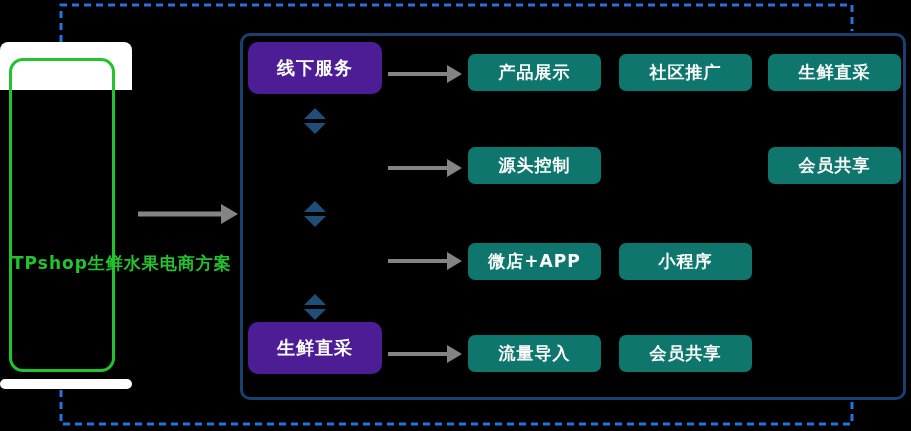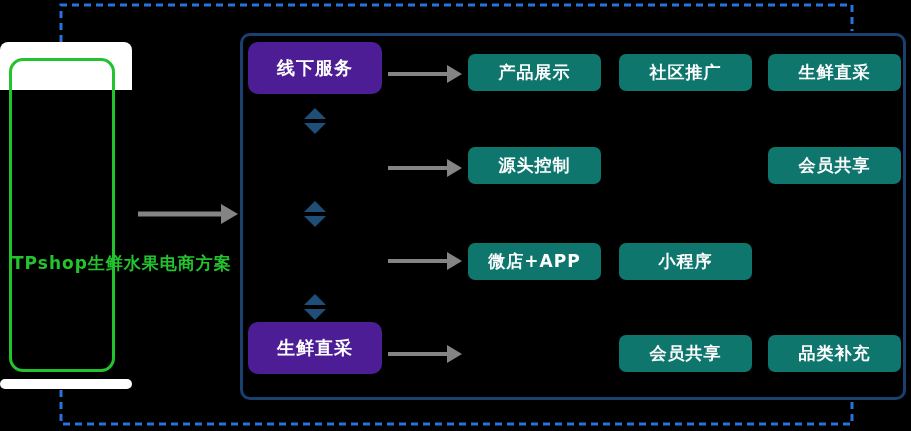--- a/index.html
+++ b/index.html
@@ -224,21 +224,21 @@
         <span>会员共享</span>
       </div>
 
     <div class="target-box" style="left:376px;top:207px">
         <span>小程序</span>
       </div>
     <div class="target-box" style="left:225px;top:207px">
         <span>微店+APP</span>
       </div>
 
+    <div class="target-box" style="left:225px;top:299px">
+        <span>流量导入</span>
+      </div>
     <div class="target-box" style="left:376px;top:299px">
         <span>会员共享</span>
       </div>
-    <div class="target-box" style="left:525px;top:299px">
-        <span>品类补充</span>
-      </div>
 
   </div>
 </div>
 
 </body></html>

